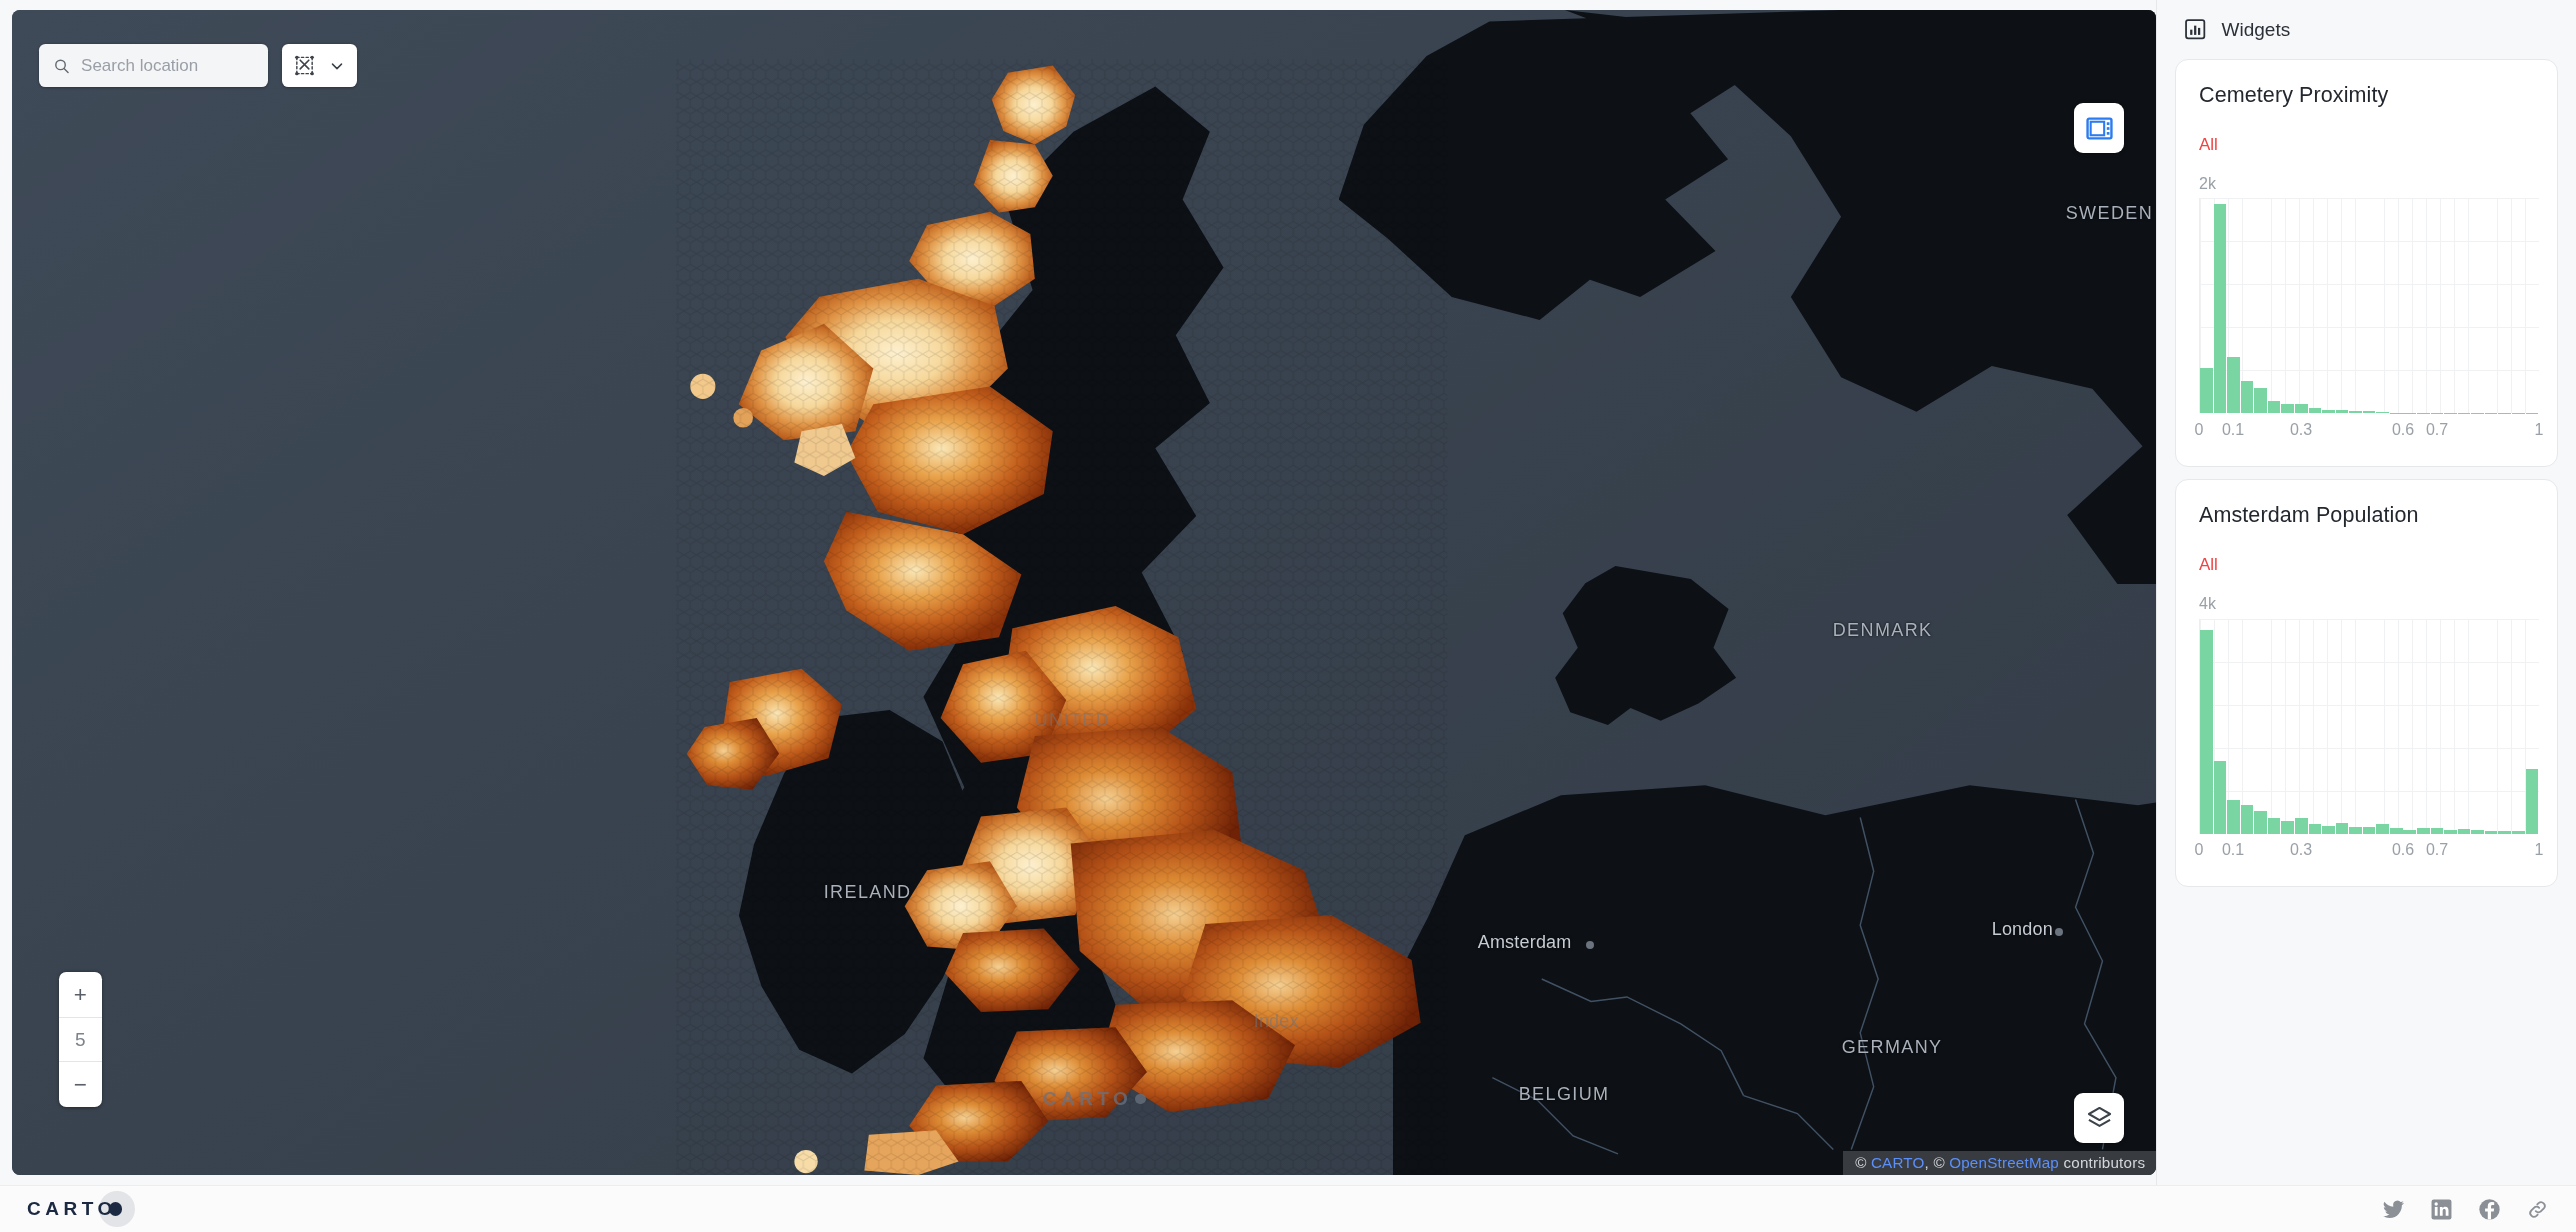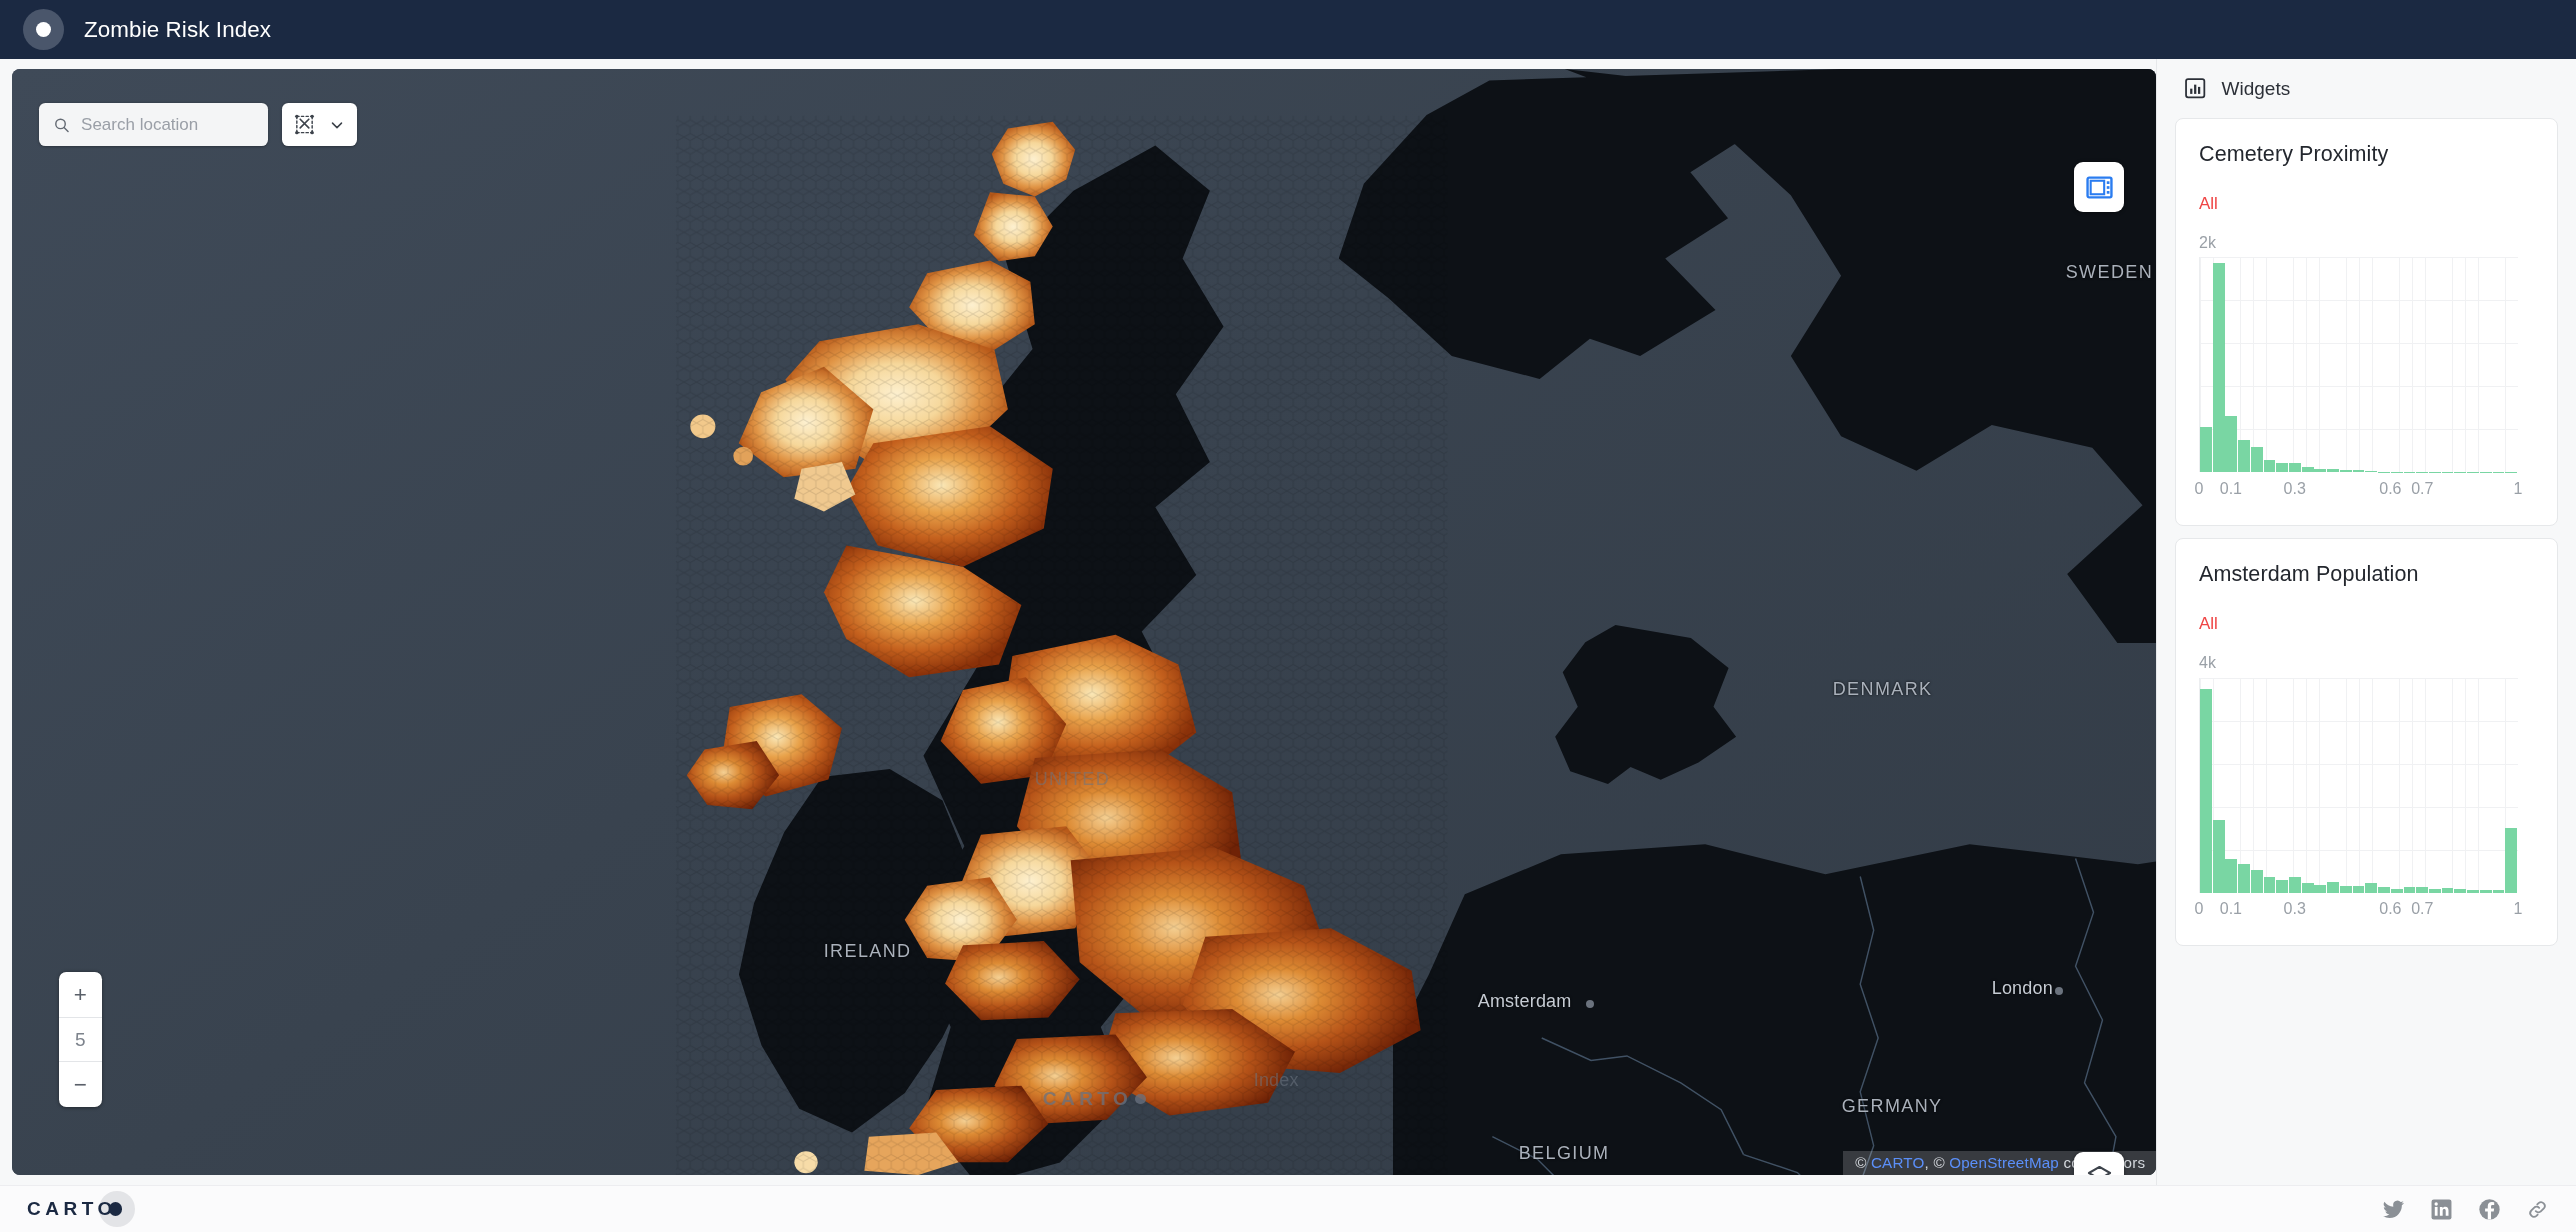--- a/index.html
+++ b/index.html
@@ -143,22 +143,22 @@
   .widgets-panel{
     flex:0 0 420px;width:420px;background:#f7f8f9;display:flex;flex-direction:column;
     border-left:0.9px solid #e6e8ea;
   }
   .widgets-head{
     height:59px;flex:0 0 59px;display:flex;align-items:center;gap:15.2px;padding:0 27px;
   }
   .widgets-head .wtitle{font-size:19px;color:#2c3038;font-weight:400;}
 
   .widget-card{
-    background:#ffffff;border:0.9px solid #e6e8ea;border-radius:8px;
-    margin:0 18px 12.6px 18px;padding:23px 39px 18px 23px;
+    background:#ffffff;border:0.9px solid #e6e8ea;border-radius:13px;
+    margin:0 18px 12.6px 18px;padding:23px 18px 18px 23px;
   }
   .widget-card h3{
     font-size:21.5px;font-weight:400;color:#23272e;letter-spacing:0.1px;margin-bottom:27px;
   }
   .widget-sub{font-size:17px;color:#ef4444;margin-bottom:20px;}
   .axis-max{font-size:16px;color:#9aa0a7;margin-bottom:5.4px;}
 
   .hist{position:relative;height:215px;border-left:0.9px solid #eceef0;}
   .hist-grid{position:absolute;inset:0;
     background-image:
@@ -191,26 +191,20 @@
     width:13.5px;height:13.5px;border-radius:50%;background:#1b2942;
     margin-left:-8px;z-index:3;position:relative;
   }
   .social{display:flex;align-items:center;gap:25px;}
 </style>
 </head>
 <body>
 
 <div class="app">
 
-  <div class="header">
-    <div class="logo-circle">
-      <div class="logo-dot"></div>
-    </div>
-    <div class="app-title">Zombie Risk Index</div>
-  </div>
 
   <div class="body-row">
 
     <div class="map-wrap">
       <div class="map-canvas">
         <div class="sea"></div>
         <div class="land scandinavia"></div>
         <div class="land denmark"></div>
         <div class="land europe"></div>
         <div class="land ireland"></div>

